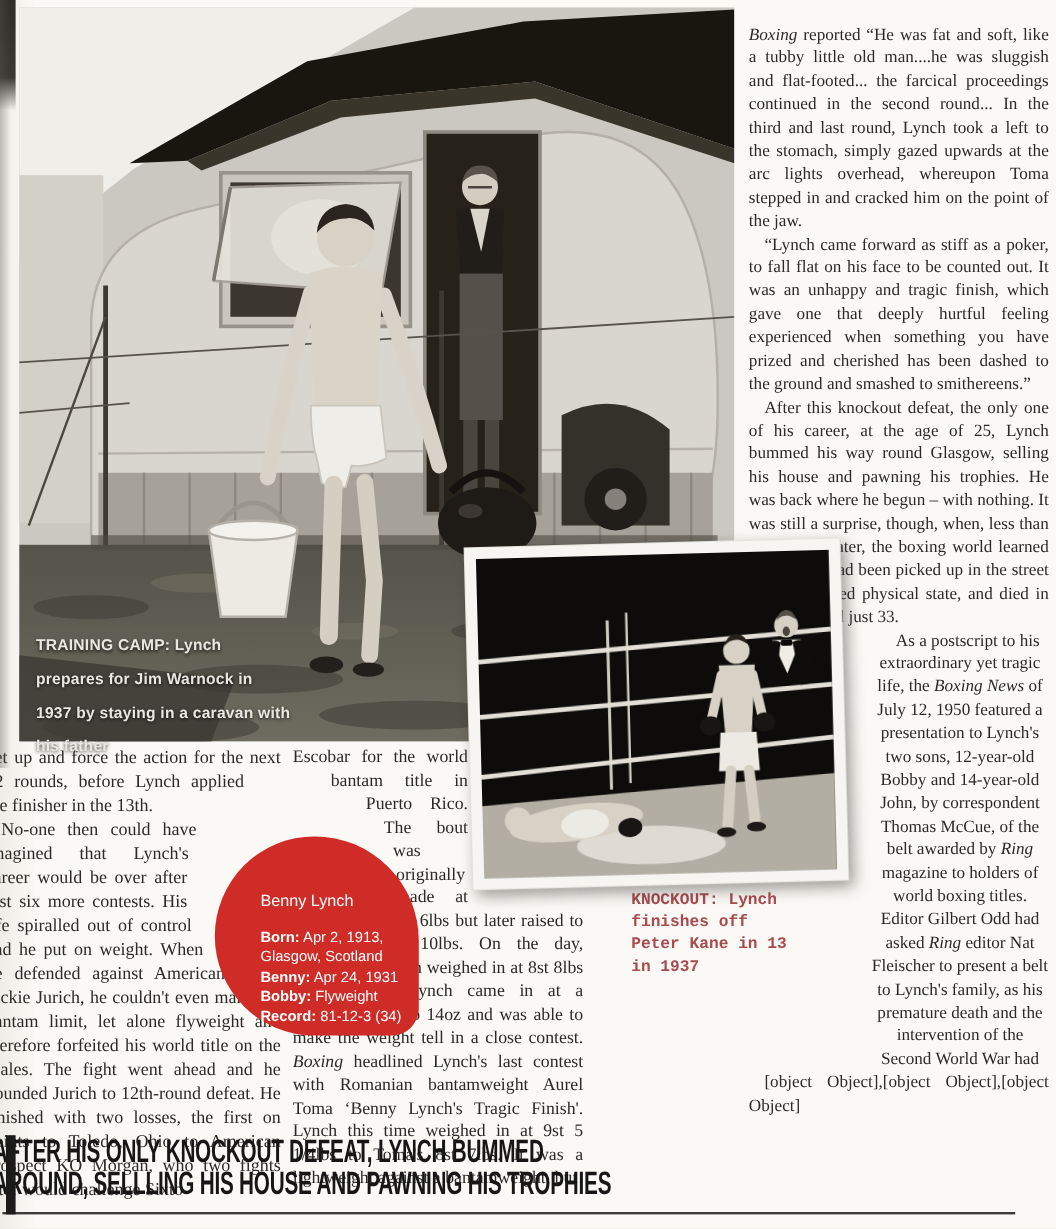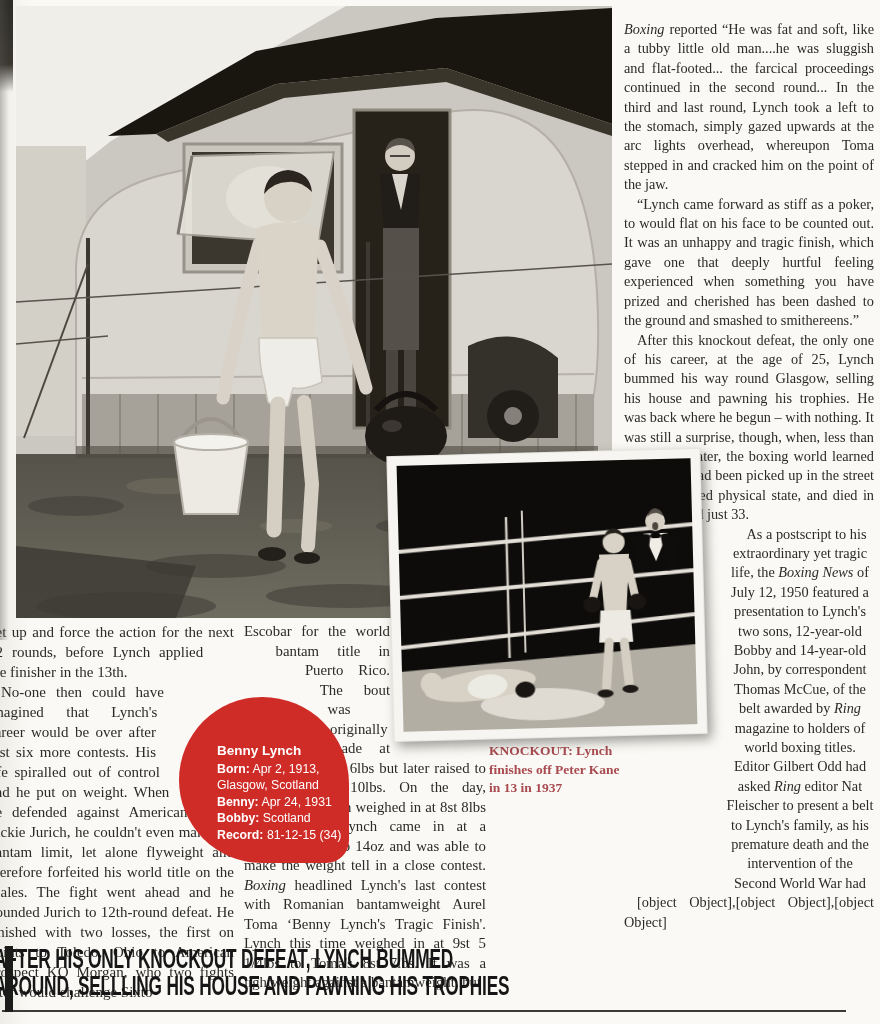--- a/index.html
+++ b/index.html
@@ -35,25 +35,25 @@
   .sp-photo{float:right;width:96px;height:118px;}
   .sp-blob-l{float:left;width:102px;height:162px;margin-top:72px;
       shape-outside:ellipse(94px 86px at -8px 50%);}
   .sp-blob-r{float:right;width:78px;height:160px;margin-top:70px;
       shape-outside:ellipse(86px 84px at 86px 50%);}
   
   .stat-blob{position:absolute;left:179px;top:697px;width:170px;height:166px;z-index:2;
       background:#cf2b27;border-radius:88px 92px 24px 88px;
       color:#fff;font-family:"Liberation Sans",sans-serif;}
   .stat-inner{padding:46px 0 0 38px;}
-  .stat-title{font-size:13.5px;font-weight:bold;margin-bottom:3px;}
+  .stat-title{font-size:13.5px;font-weight:normal;margin-bottom:15px;}
   .stat-line{font-size:12.3px;line-height:16.4px;font-weight:normal;}
   
-  .knockout-caption{position:absolute;left:489px;top:742px;width:136px;z-index:2;
-      font-family:Liberation Serif, serif;font-weight:bold;font-size:13.5px;
+  .knockout-caption{position:absolute;left:526px;top:742px;width:136px;z-index:2;
+      font-family:Liberation Mono, monospace;font-weight:bold;font-size:13.5px;
       line-height:18.5px;color:#a84a4f;}
   
   .headline{position:absolute;left:-6px;top:946px;z-index:2;width:860px;
       font-family:"Liberation Sans",sans-serif;font-weight:bold;font-size:27px;line-height:27px;
       color:#161616;letter-spacing:-.3px;transform:scaleX(.64);transform-origin:left top;
       white-space:nowrap;}
   .bottom-rule{position:absolute;left:2px;top:1010px;width:844px;height:2px;background:#3b3b39;z-index:2;}
 </style>
 </head>
 <body>
@@ -162,20 +162,21 @@
 
       <g>
         <path d="M360,404 Q390,372 420,404" stroke="#15120f" stroke-width="6" fill="none"></path>
         <ellipse cx="390" cy="430" rx="41" ry="30" fill="#1e1a16"></ellipse>
         <polygon points="350,422 368,412 366,432" fill="#1e1a16"></polygon>
         <ellipse cx="376" cy="420" rx="10" ry="6" fill="#4a453d" opacity=".7"></ellipse>
       </g>
     </svg>
   </div>
 
+  <div class="photo-caption">TRAINING CAMP: Lynch prepares for Jim Warnock in 1937 by staying in a caravan with his father</div>
 
   <div class="inset-photo">
     <svg width="314" height="286" viewBox="0 0 314 286">
       <rect x="0" y="0" width="314" height="286" fill="#f6f5f1" stroke="#d8d5ce" stroke-width="1"></rect>
       <rect x="10" y="10" width="294" height="266" fill="#0d0c0a"></rect>
       <polygon points="10,216 304,196 304,276 10,276" fill="#b3aea4"></polygon>
       <ellipse cx="150" cy="252" rx="62" ry="16" fill="#dfdbd2"></ellipse>
       <line x1="118" y1="64" x2="118" y2="205" stroke="#cfcbc2" stroke-width="2.5"></line>
       <line x1="134" y1="58" x2="134" y2="200" stroke="#cfcbc2" stroke-width="2"></line>
       <line x1="10" y1="96" x2="304" y2="76" stroke="#e3dfd7" stroke-width="4"></line>
@@ -211,21 +212,21 @@
         <polygon points="255,84 279,84 267,112" fill="#f0ede6"></polygon>
         <path d="M249,88 Q255,82 262,86 L257,122 L246,120 Z" fill="#0f0d0b"></path>
         <path d="M285,88 Q279,82 272,86 L278,122 L290,120 Z" fill="#0f0d0b"></path>
         <rect x="262" y="84" width="10" height="5" rx="2" fill="#0a0908"></rect>
       </g>
     </svg>
   </div>
 
   <div class="col" id="rcol">
     <p><span class="it">Boxing</span><span> reported “He was fat and soft, like a tubby little old man....he was sluggish and flat-footed... the farcical proceedings continued in the second round... In the third and last round, Lynch took a left to the stomach, simply gazed upwards at the arc lights overhead, whereupon Toma stepped in and cracked him on the point of the jaw.</span></p>
-    <p class="ind">“Lynch came forward as stiff as a poker, to would flat on his face to be counted out. It was an unhappy and tragic finish, which gave one that deeply hurtful feeling experienced when something you have prized and cherished has been dashed to the ground and smashed to smithereens.”</p>
+    <p class="ind">“Lynch came forward as stiff as a poker, to fall flat on his face to be counted out. It was an unhappy and tragic finish, which gave one that deeply hurtful feeling experienced when something you have prized and cherished has been dashed to the ground and smashed to smithereens.”</p>
     <p class="ind">After this knockout defeat, the only one of his career, at the age of 25, Lynch bummed his way round Glasgow, selling his house and pawning his trophies. He was back where he begun – with nothing. It was still a surprise, though, when, less than eight years later, the boxing world learned that Benny had been picked up in the street in a debilitated physical state, and died in hospital, aged just 33.</p>
     <p class="ind narrow"><span>As a postscript to his extraordinary yet tragic life, the </span><span class="it">Boxing News</span><span> of July 12, 1950 featured a presentation to Lynch's two sons, 12-year-old Bobby and 14-year-old John, by correspondent Thomas McCue, of the belt awarded by </span><span class="it">Ring</span><span> magazine to holders of world boxing titles. Editor Gilbert Odd had asked </span><span class="it">Ring</span><span> editor Nat Fleischer to present a belt to Lynch's family, as his premature death and the intervention of the Second World War had</span></p>
     <p class="ind">[object Object],[object Object],[object Object]</p>
   </div>
 
   <div class="col" id="col1">
     <div class="sp sp-blob-r"></div>
     <p>get up and force the action for the next 12 rounds, before Lynch applied the finisher in the 13th.</p>
     <p class="ind">No-one then could have imagined that Lynch's career would be over after just six more contests. His life spiralled out of control and he put on weight. When he defended against American Jackie Jurich, he couldn't even make the bantam limit, let alone flyweight and therefore forfeited his world title on the scales. The fight went ahead and he pounded Jurich to 12th-round defeat. He finished with two losses, the first on points to Toledo, Ohio to American prospect KO Morgan, who two fights later would challenge Sixto</p>
   </div>
@@ -235,22 +236,22 @@
     <div class="sp sp-blob-l"></div>
     <p><span>Escobar for the world bantam title in Puerto Rico. The bout was originally made at 8st 6lbs but later raised to 8st 10lbs. On the day, Morgan weighed in at 8st 8lbs 6oz but Lynch came in at a whopping 9st 1lb 14oz and was able to make the weight tell in a close contest. </span><span class="it">Boxing</span><span> headlined Lynch's last contest with Romanian bantamweight Aurel Toma ‘Benny Lynch's Tragic Finish'. Lynch this time weighed in at 9st 5 1/4lbs to Toma's 8st 7lbs. It was a lightweight against a bantamweight, but</span></p>
   </div>
 
   <div class="stat-blob">
     <div class="stat-inner">
       <div class="stat-title">Benny Lynch</div>
       <div class="stat-line"><span class="bd">Born:</span><span> Apr 2, 1913,</span></div>
       <div class="stat-line"><span>Glasgow, Scotland</span></div>
       <div class="stat-line"><span class="bd">Benny:</span><span> Apr 24, 1931</span></div>
-      <div class="stat-line"><span class="bd">Bobby:</span><span> Scotland</span></div>
-      <div class="stat-line"><span class="bd">Record:</span><span> 81-12-15 (34)</span></div>
+      <div class="stat-line"><span class="bd">Bobby:</span><span> Flyweight</span></div>
+      <div class="stat-line"><span class="bd">Record:</span><span> 81-12-3 (34)</span></div>
     </div>
   </div>
 
   <div class="knockout-caption">KNOCKOUT: Lynch finishes off Peter Kane in 13 in 1937</div>
 
   <div class="headline">
     <div>AFTER HIS ONLY KNOCKOUT DEFEAT, LYNCH BUMMED</div>
     <div>AROUND, SELLLING HIS HOUSE AND PAWNING HIS TROPHIES</div>
   </div>
 

